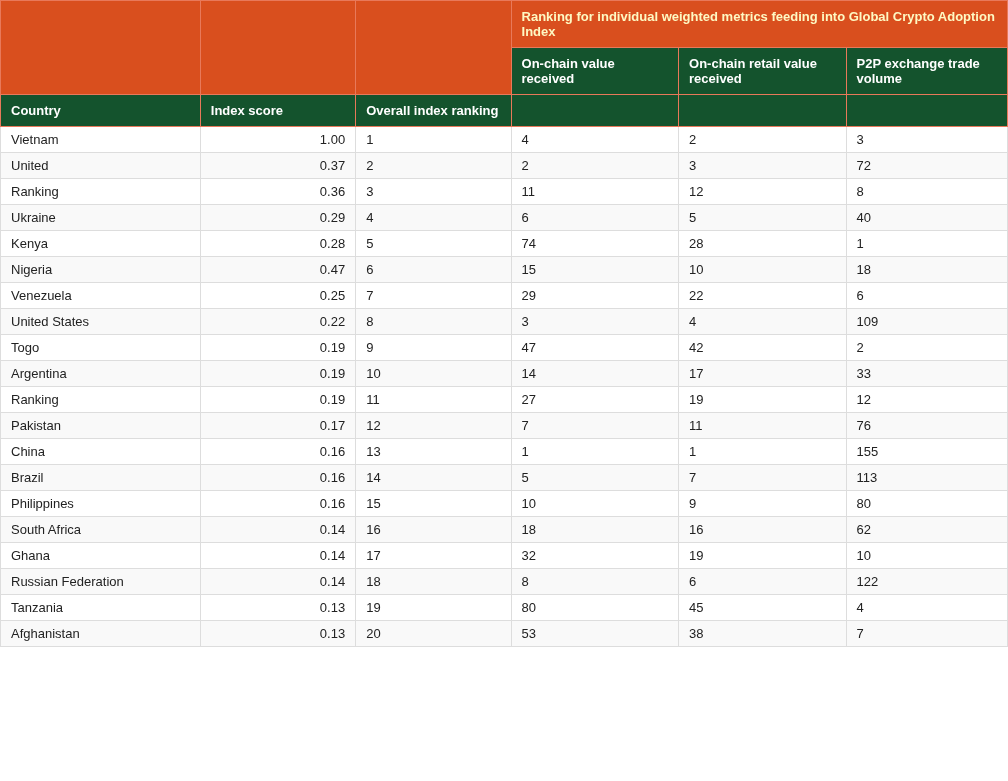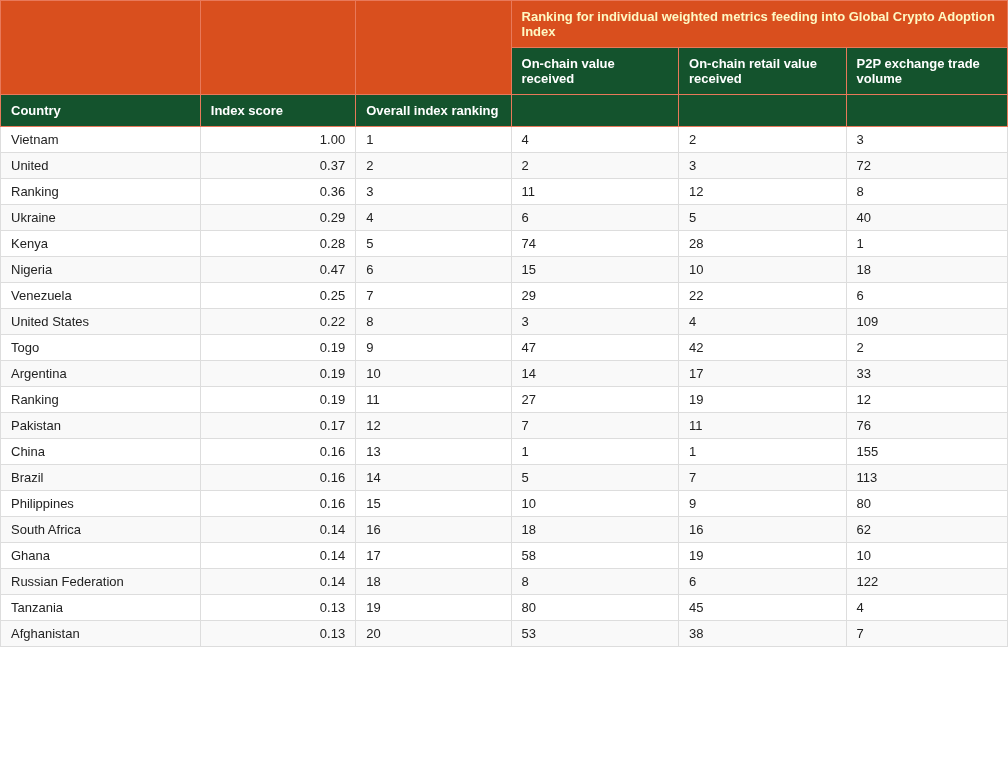--- a/index.html
+++ b/index.html
@@ -252,21 +252,21 @@
           <td class="col-index index-score-cell">0.14</td>
           <td class="col-overall">16</td>
           <td class="col-onchain-value">18</td>
           <td class="col-retail">16</td>
           <td class="col-p2p">62</td>
         </tr>
         <tr>
           <td class="col-country">Ghana</td>
           <td class="col-index index-score-cell">0.14</td>
           <td class="col-overall">17</td>
-          <td class="col-onchain-value">58</td>
+          <td class="col-onchain-value">32</td>
           <td class="col-retail">19</td>
           <td class="col-p2p">10</td>
         </tr>
         <tr>
           <td class="col-country">Russian Federation</td>
           <td class="col-index index-score-cell">0.14</td>
           <td class="col-overall">18</td>
           <td class="col-onchain-value">8</td>
           <td class="col-retail">6</td>
           <td class="col-p2p">122</td>

